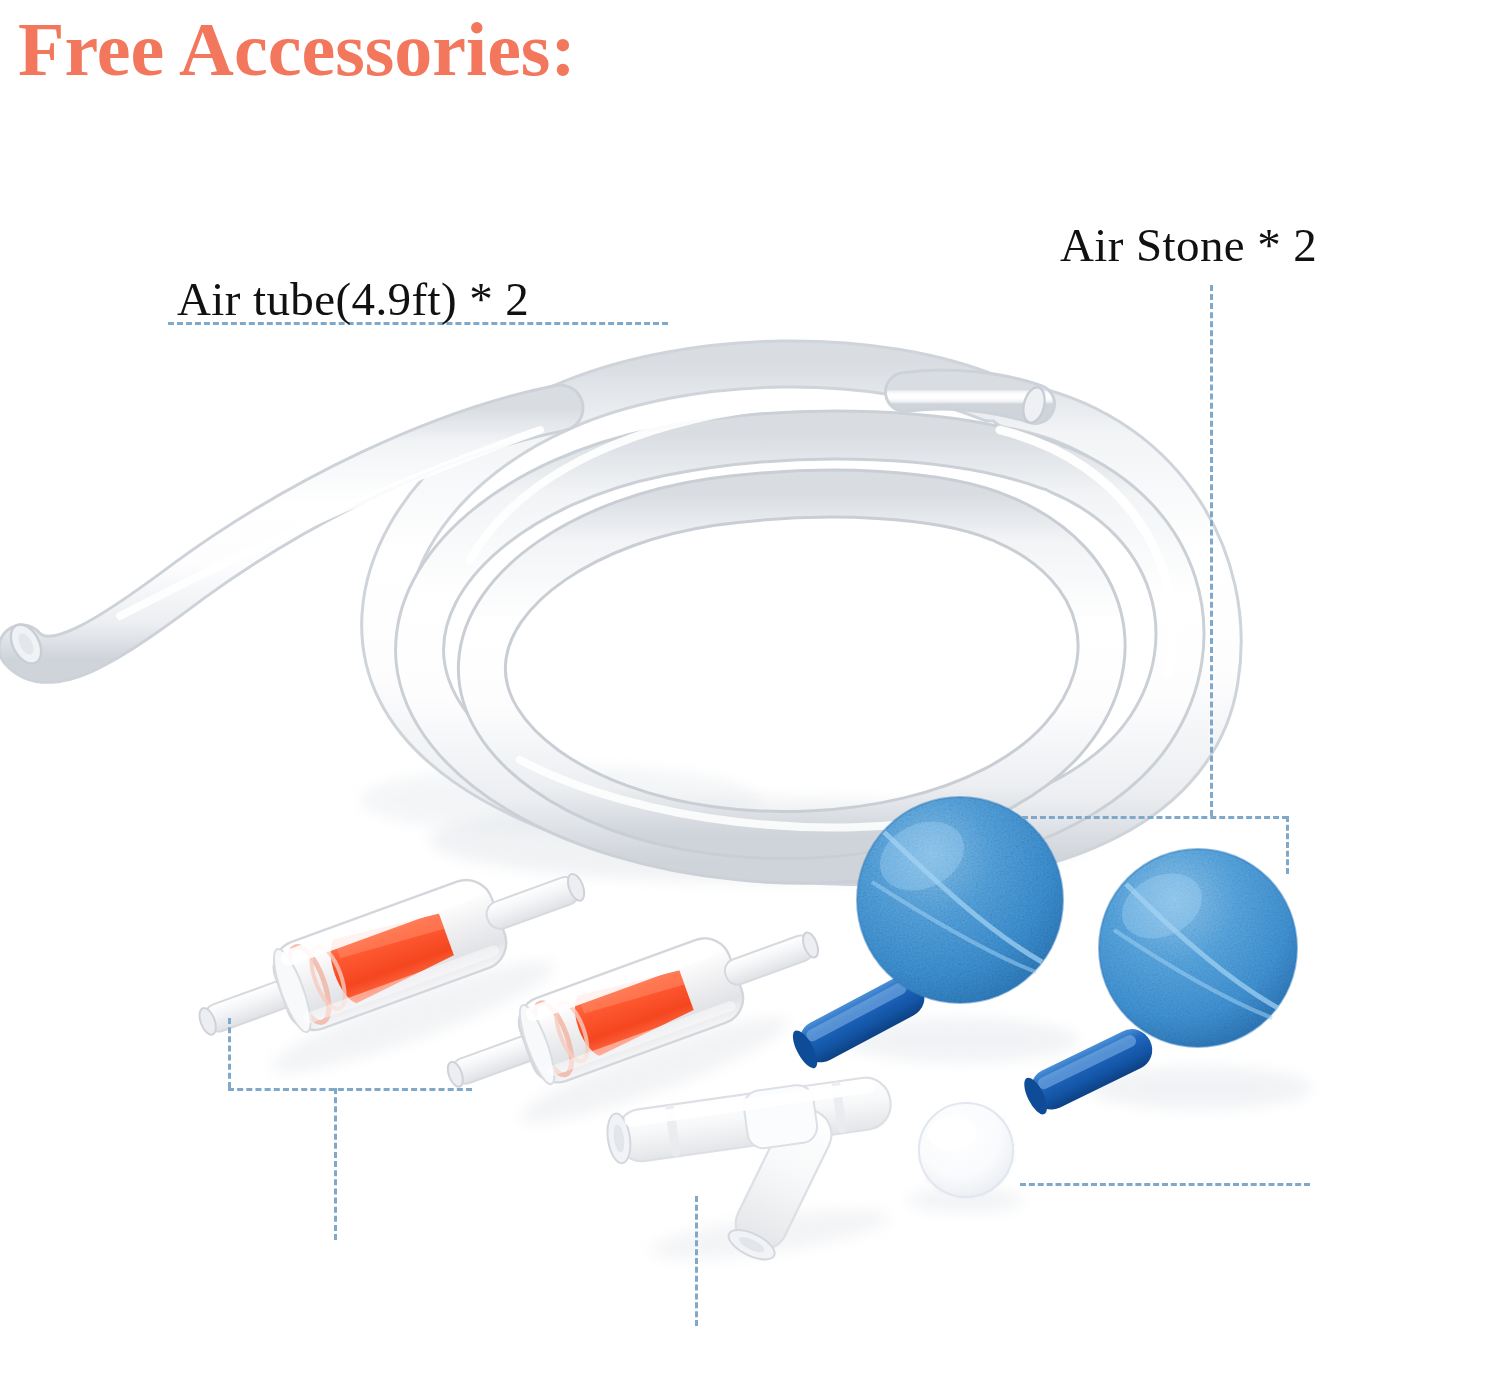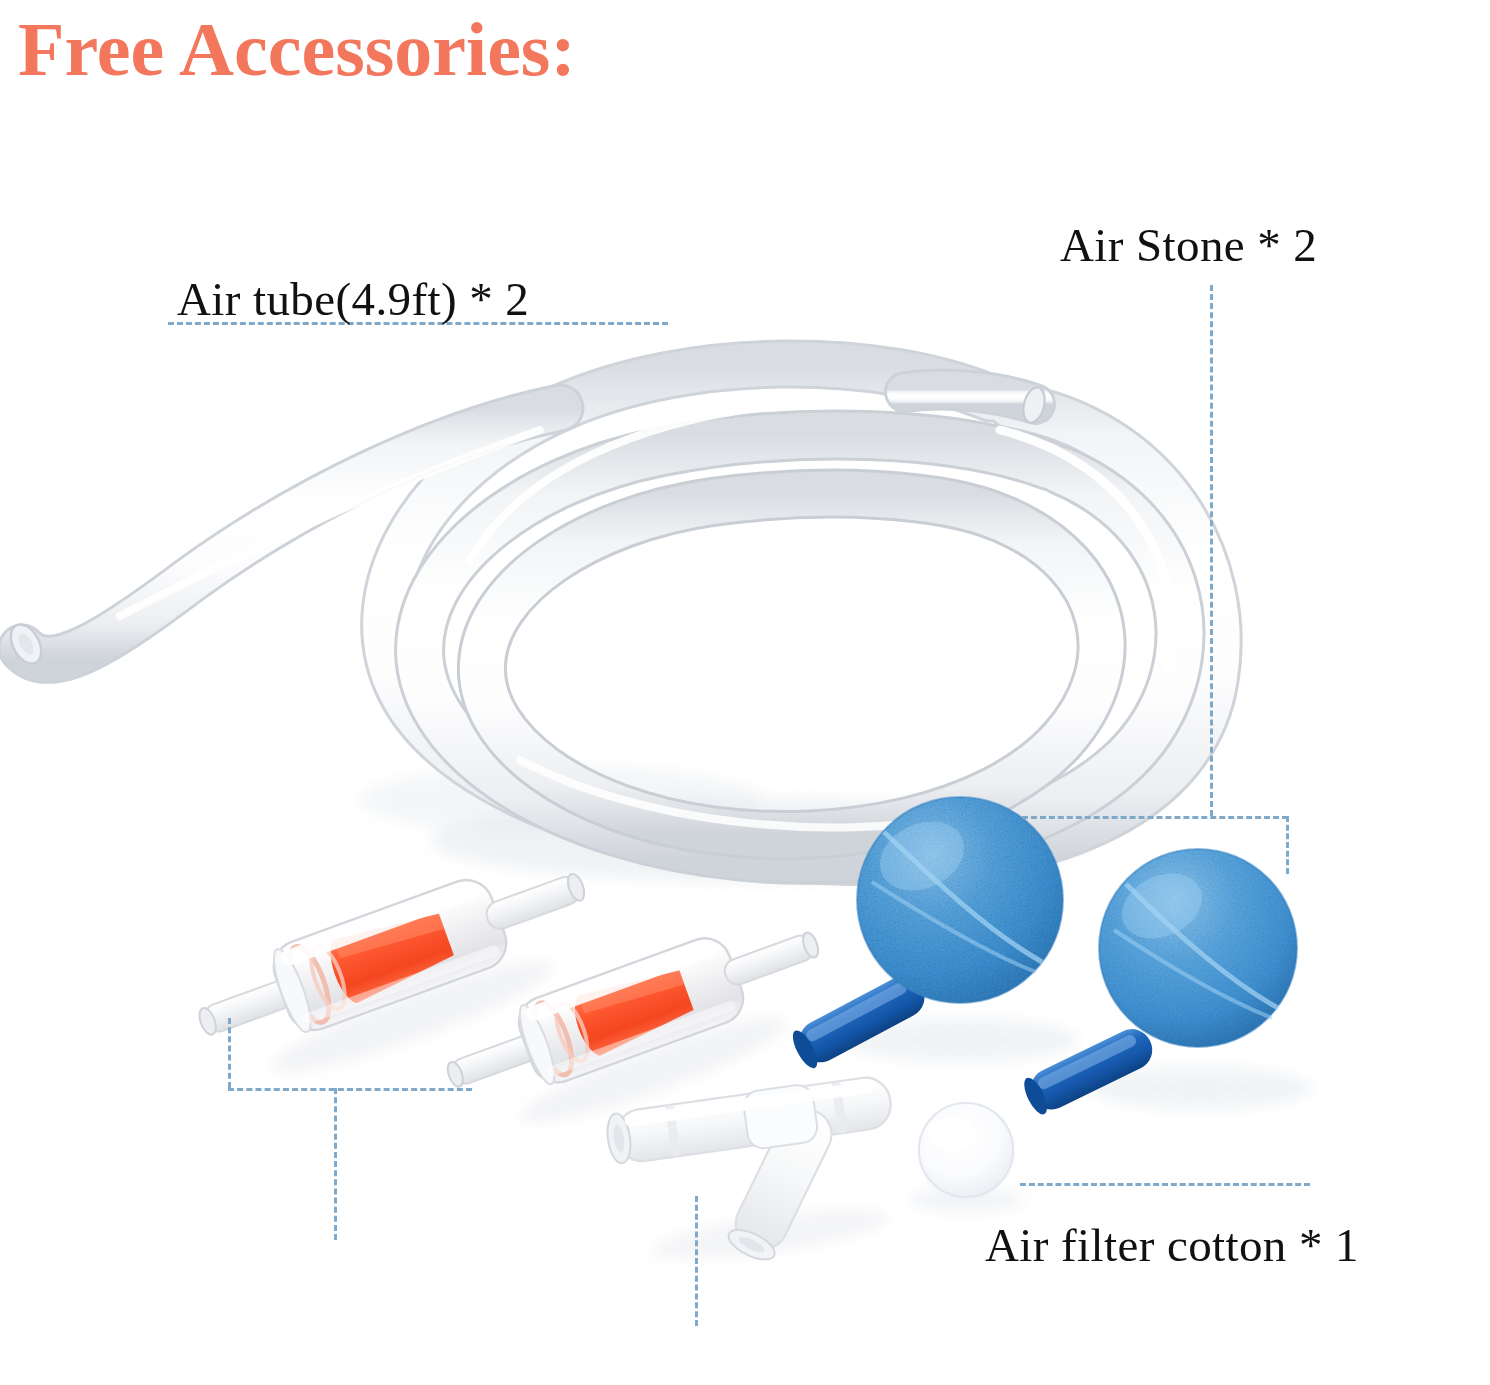--- a/index.html
+++ b/index.html
@@ -314,15 +314,14 @@
   <div class="dash-v" style="left:334px;top:1088px;height:152px;"></div>
 
   <div class="dash-v" style="left:695px;top:1196px;height:130px;"></div>
 
   <div class="dash-h" style="left:1020px;top:1183px;width:290px;"></div>
 
   <div id="title">Free Accessories:</div>
 
   <div class="label" id="lbl-airtube">Air tube(4.9ft) * 2</div>
   <div class="label" id="lbl-airstone">Air Stone * 2</div>
-  <div class="label" id="lbl-cotton">Air filter cotton * 1</div>
 
 </div>
 
 </body></html>

